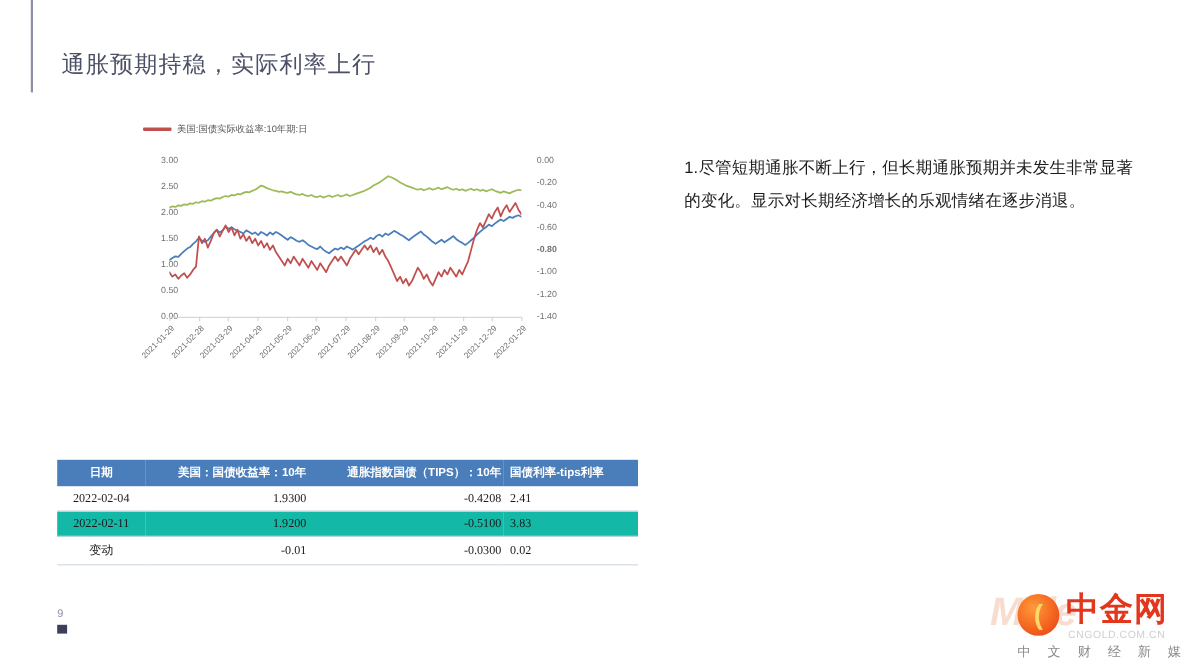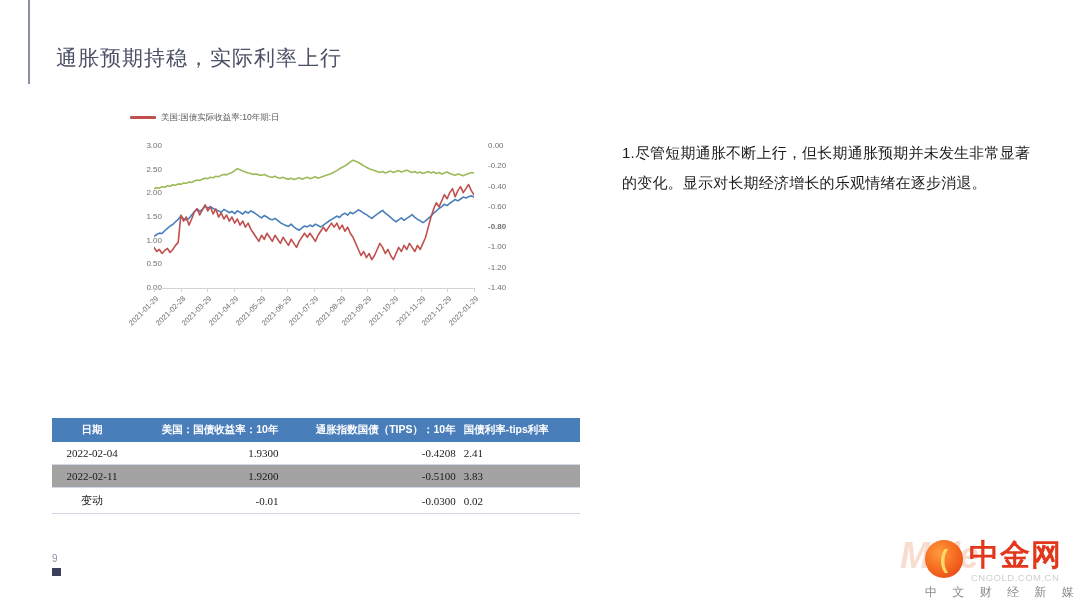--- a/index.html
+++ b/index.html
@@ -159,21 +159,21 @@
     text-align: center;
     font-family: "Liberation Sans", "DejaVu Sans", sans-serif;
     white-space: nowrap;
   }
   .data-table tbody td {
     padding: 5px 2px;
     border-bottom: 1px solid #cfd8e3;
     font-size: 11px;
   }
   .data-table tbody tr.alt td {
-    background: #a3a3a3;
+    background: #14b8a6;
   }
   .data-table .c0 { width: 86px; text-align: center; }
   .data-table .c1 { width: 145px; text-align: right; padding-left: 6px; }
   .data-table .c2 { width: 175px; text-align: right; padding-left: 6px; }
   .data-table .c3 { width: 120px; text-align: left; padding-left: 6px; }
   
   .commentary {
     position: absolute;
     left: 622px;
     top: 138px;

